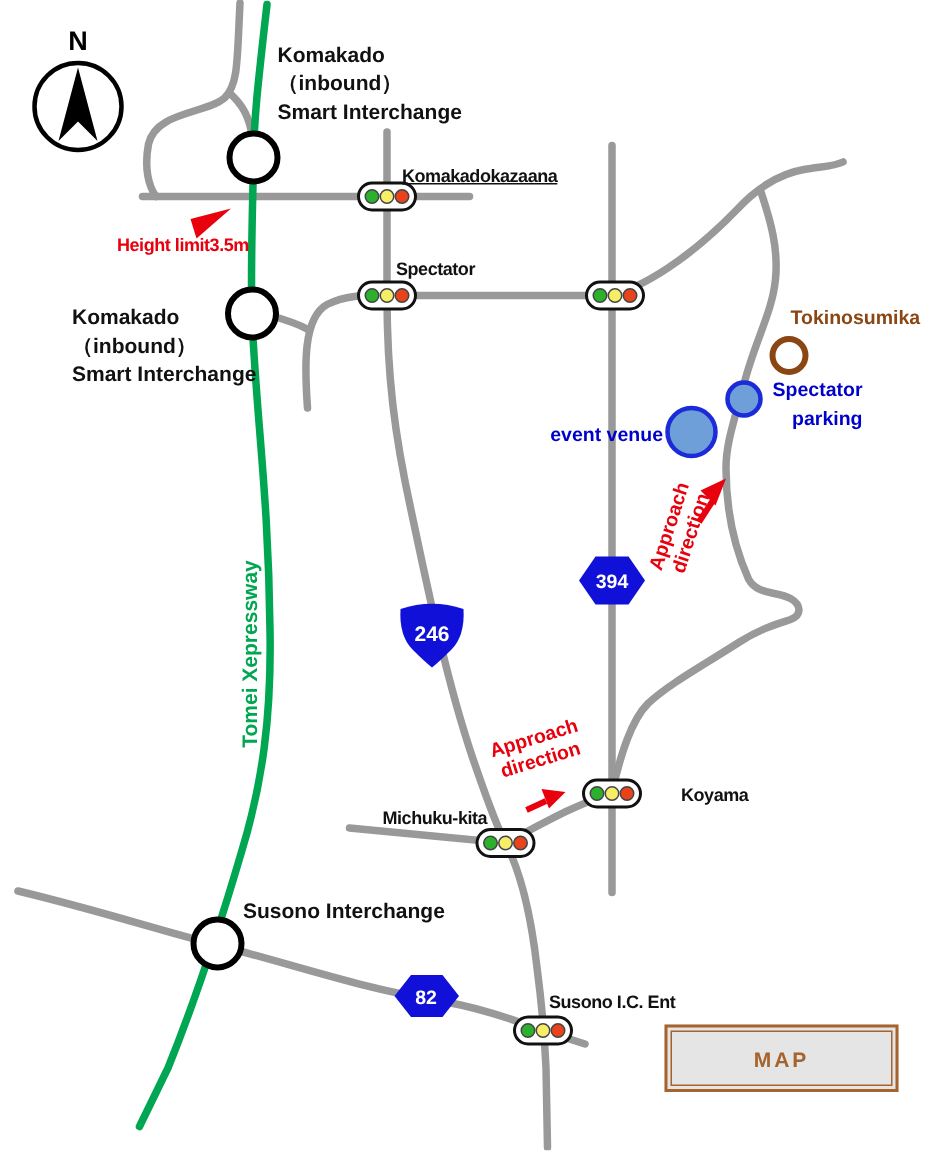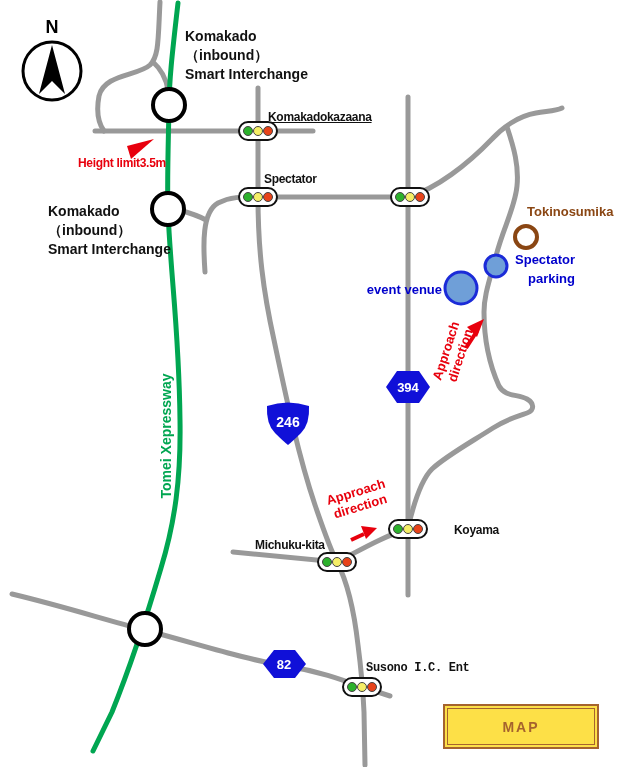--- a/index.html
+++ b/index.html
@@ -20,22 +20,22 @@
   .rot-appr2{left:320px;top:484px;width:76px;text-align:center;line-height:15px;font-size:13px;transform:rotate(-17deg);}
   
   .tl{position:absolute;width:40px;height:20px;background:#fff;border:2.5px solid #111;
       border-radius:11px;box-sizing:border-box;display:flex;align-items:center;
       justify-content:space-between;padding:0 3px;}
   .tl .dot{width:10px;height:10px;border-radius:50%;border:1px solid #444;box-sizing:border-box;}
   .dot-g{background:#2cb12c;}
   .dot-y{background:#f5ee66;}
   .dot-r{background:#e8431a;}
   
-  .map-btn{position:absolute;left:443px;top:704px;width:156px;height:45px;box-sizing:border-box;
-    background:#fde047;border:2px solid #a5632e;padding:2px;cursor:pointer;}
+  .map-btn{position:absolute;left:443px;top:683px;width:156px;height:45px;box-sizing:border-box;
+    background:#e5e5e5;border:2px solid #a5632e;padding:2px;cursor:pointer;}
   .map-btn-inner{width:100%;height:100%;box-sizing:border-box;border:1px solid #a5632e;
     display:flex;align-items:center;justify-content:center;color:#a5632e;
     font-size:14px;font-weight:bold;letter-spacing:2px;}
 </style>
 </head>
 <body>
 
 <div class="map-container">
 
   <svg class="map-art" width="622" height="767" viewBox="0 0 622 767">
@@ -127,26 +127,27 @@
   <div class="lbl lbl-lg" style="left:185px;top:27px;">
     <div>Komakado</div>
     <div>（inbound）</div>
     <div>Smart Interchange</div>
   </div>
   <div class="lbl lbl-lg" style="left:48px;top:202px;">
     <div>Komakado</div>
     <div>（inbound）</div>
     <div>Smart Interchange</div>
   </div>
+  <div class="lbl lbl-lg" style="left:162px;top:598px;">Susono Interchange</div>
 
   <div class="lbl lbl-sm" style="left:268px;top:110px;text-decoration:underline;">Komakadokazaana</div>
   <div class="lbl lbl-sm" style="left:264px;top:172px;">Spectator</div>
   <div class="lbl lbl-sm" style="left:454px;top:523px;">Koyama</div>
   <div class="lbl lbl-sm" style="left:255px;top:538px;">Michuku-kita</div>
-  <div class="lbl lbl-sm" style="left:366px;top:661px;font-family:Liberation Mono, monospace;">Susono I.C. Ent</div>
+  <div class="lbl lbl-sm" style="left:366px;top:661px;">Susono I.C. Ent</div>
 
   <div class="lbl lbl-sm lbl-red" style="left:78px;top:156px;">Height limit3.5m</div>
   <div class="lbl lbl-red rot-appr1">
     <div>Approach</div>
     <div>direction</div>
   </div>
   <div class="lbl lbl-red rot-appr2">
     <div>Approach</div>
     <div>direction</div>
   </div>

